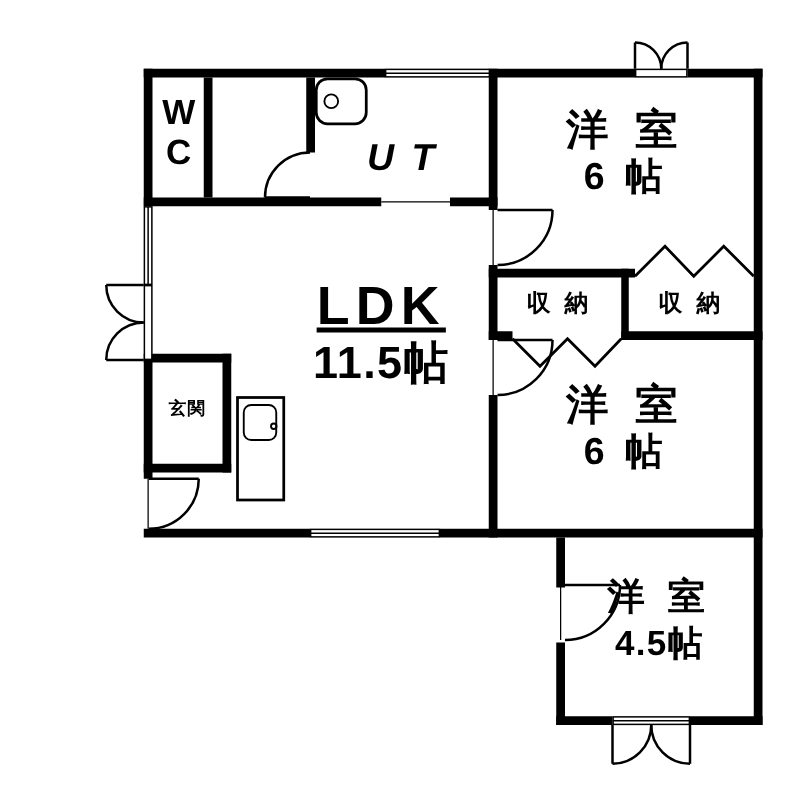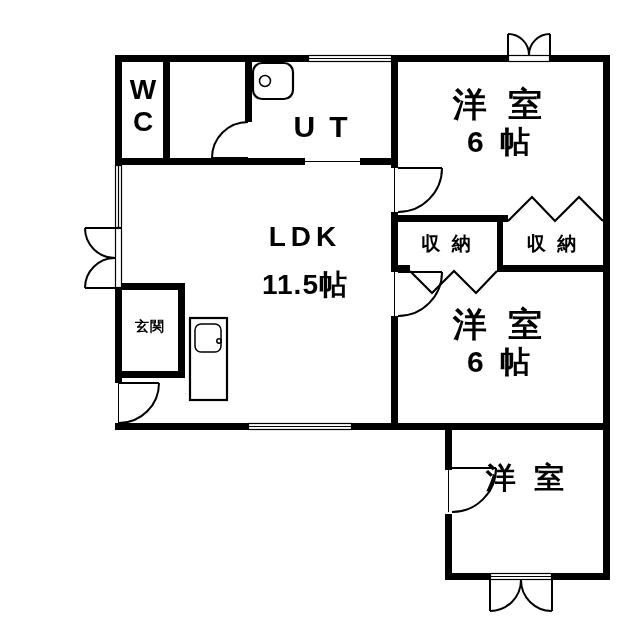--- a/index.html
+++ b/index.html
@@ -8,27 +8,27 @@
     font-family:"Liberation Sans","DejaVu Sans",sans-serif;
     margin-left:20px;
   }
   #plan-svg{position:absolute;left:0;top:0;}
   .label{
     position:absolute;font-weight:bold;color:#000;text-align:center;
     line-height:1.2;white-space:nowrap;
   }
   .wc{left:104px;top:74px;width:38px;font-size:28px;white-space:normal;word-break:break-all;line-height:1.15;}
   .bath{left:146px;top:99px;width:82px;font-size:21px;letter-spacing:2px;}
-  .ut{left:240px;top:109px;width:125px;font-size:30px;letter-spacing:14px;text-indent:10px;}
+  .ut{left:240px;top:109px;width:125px;font-size:30px;letter-spacing:14px;text-indent:10px;font-style:italic;}
   .b-top-name{left:378px;top:84px;width:205px;font-size:34px;letter-spacing:6px;}
   .b-top-size{left:378px;top:124px;width:205px;font-size:30px;letter-spacing:4px;}
   .st-left{left:378px;top:233px;width:99px;font-size:19px;letter-spacing:3px;}
   .st-right{left:483px;top:233px;width:100px;font-size:19px;letter-spacing:3px;}
-  .ldk-name{left:165px;top:220px;width:240px;font-size:28px;letter-spacing:5px;}
-  .ldk-size{left:165px;top:268px;width:240px;font-size:28px;letter-spacing:1px;}
+  .ldk-name{left:165px;top:220px;width:240px;font-size:43px;letter-spacing:5px;text-decoration:underline;}
+  .ldk-size{left:165px;top:268px;width:240px;font-size:36px;letter-spacing:1px;}
   .genkan{left:98px;top:318px;width:64px;font-size:14px;letter-spacing:1px;}
   .b-mid-name{left:378px;top:304px;width:205px;font-size:34px;letter-spacing:6px;}
   .b-mid-size{left:378px;top:344px;width:205px;font-size:30px;letter-spacing:4px;}
   .b-small-name{left:432px;top:460px;width:151px;font-size:30px;letter-spacing:5px;}
   .b-small-size{left:432px;top:498px;width:151px;font-size:28px;letter-spacing:1px;}
 </style>
 </head>
 <body>
 
 <div id="screen">
@@ -148,14 +148,15 @@
   <div class="label b-top-name">洋 室</div>
   <div class="label b-top-size">6 帖</div>
   <div class="label st-left">収 納</div>
   <div class="label st-right">収 納</div>
   <div class="label ldk-name">LDK</div>
   <div class="label ldk-size">11.5帖</div>
   <div class="label genkan">玄関</div>
   <div class="label b-mid-name">洋 室</div>
   <div class="label b-mid-size">6 帖</div>
   <div class="label b-small-name">洋 室</div>
+  <div class="label b-small-size">4.5帖</div>
 
 </div>
 
 </body></html>

